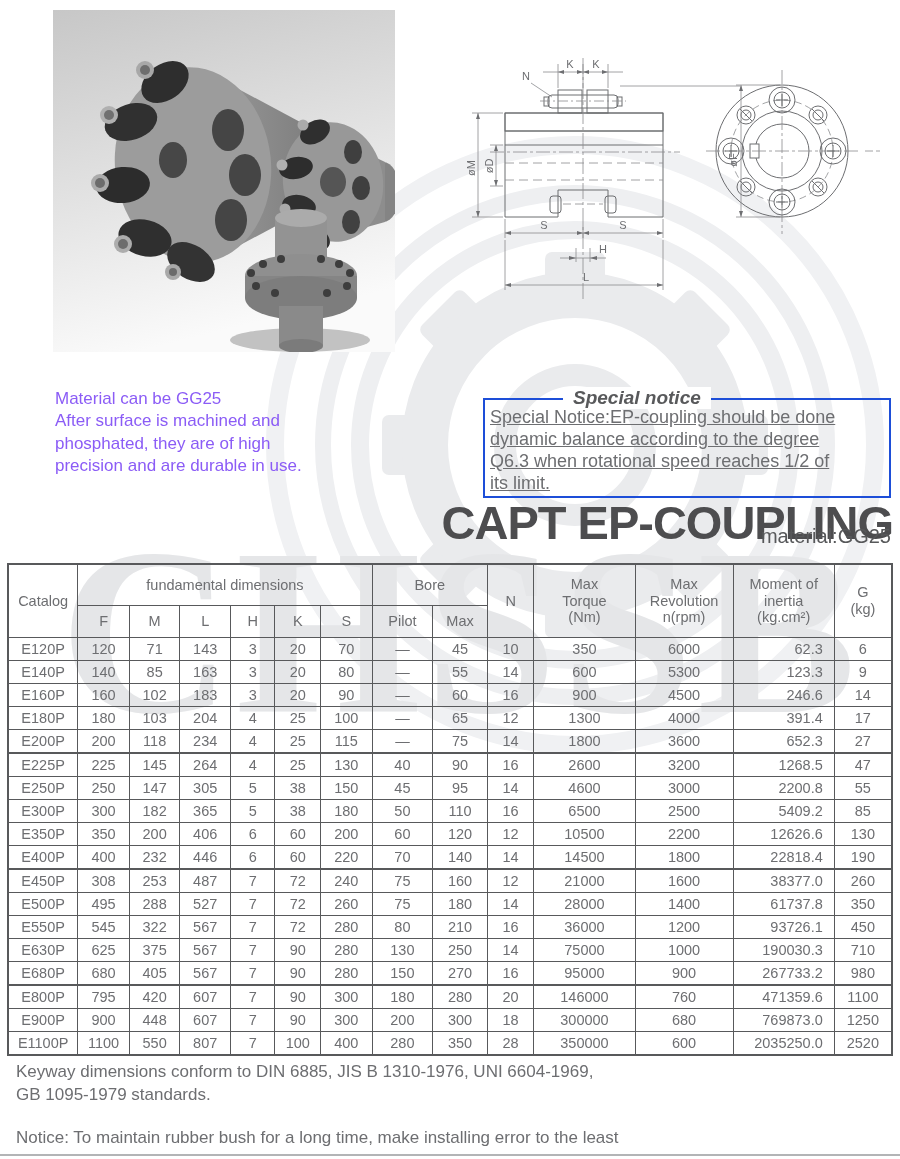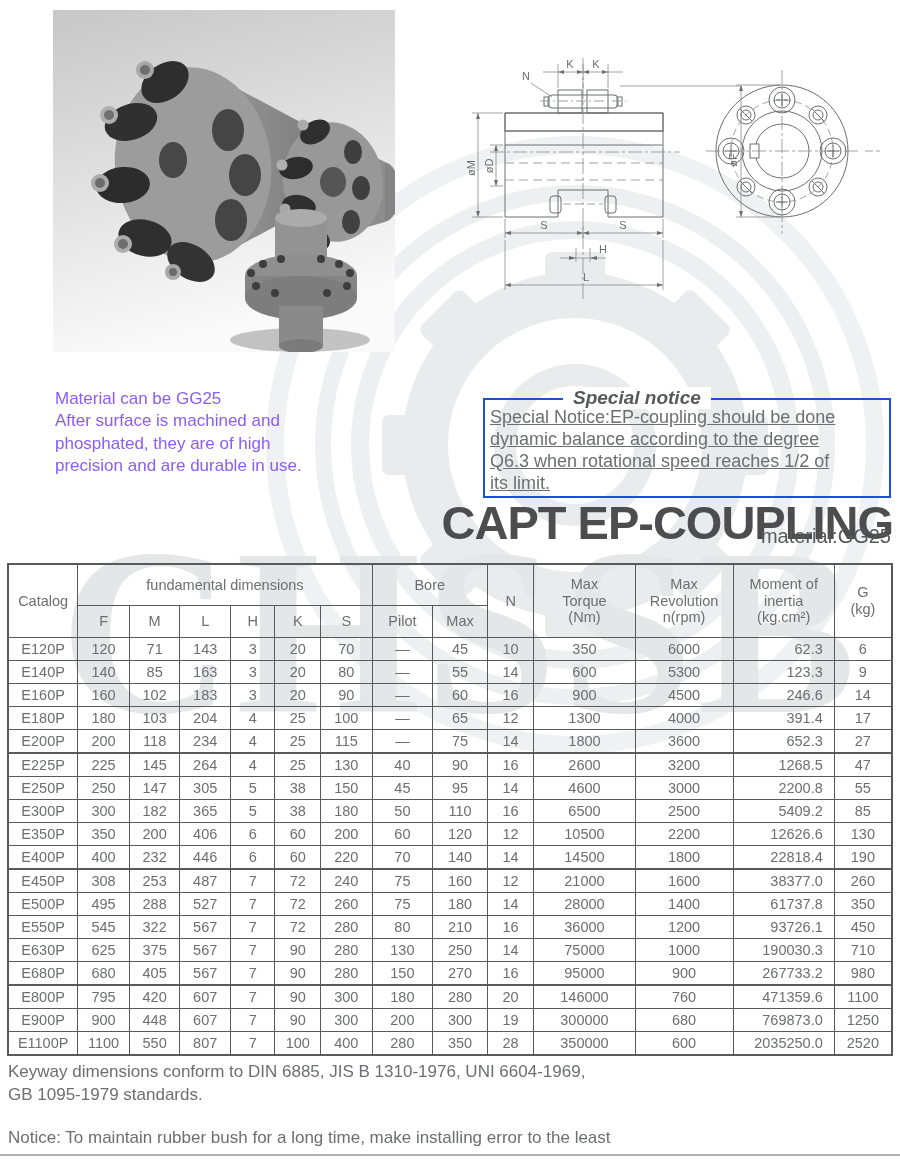--- a/index.html
+++ b/index.html
@@ -43,21 +43,21 @@
     border:1px solid #58595b;font-weight:normal;text-align:center;
     font-size:14.5px;color:#6d6e71;padding:0 2px;background:transparent;
   }
   .spec-table thead th{white-space:pre-line;line-height:1.15;}
   .spec-table thead tr.h1 th{height:40px;}
   .spec-table thead tr.h2 th{height:31px;}
   .spec-table tbody td{height:22px;line-height:22px;}
   .spec-table tbody tr.group-end td{border-bottom-width:2px;}
   .spec-table td.num-right{text-align:right;padding-right:11px;}
   
-  .footnote{left:8px;font-size:17px;color:#6d6e71;line-height:1.35;white-space:pre-line;}
+  .footnote{left:16px;font-size:17px;color:#6d6e71;line-height:1.35;white-space:pre-line;}
   .footnote.keyway{top:1061px;}
   .footnote.install{top:1127px;}
   .bottom-rule{left:0;top:1154px;width:900px;height:0;border-top:2px solid #b3b4b6;}
 </style>
 </head>
 <body>
 
 <div class="page">
 
   <svg class="watermark" width="900" height="1159" viewBox="0 0 900 1159" aria-hidden="true">
@@ -633,21 +633,21 @@
         <tr>
           <td>E900P</td>
           <td>900</td>
           <td>448</td>
           <td>607</td>
           <td>7</td>
           <td>90</td>
           <td>300</td>
           <td>200</td>
           <td>300</td>
-          <td>19</td>
+          <td>18</td>
           <td>300000</td>
           <td>680</td>
           <td class="num-right">769873.0</td>
           <td>1250</td>
         </tr>
         <tr>
           <td>E1100P</td>
           <td>1100</td>
           <td>550</td>
           <td>807</td>

